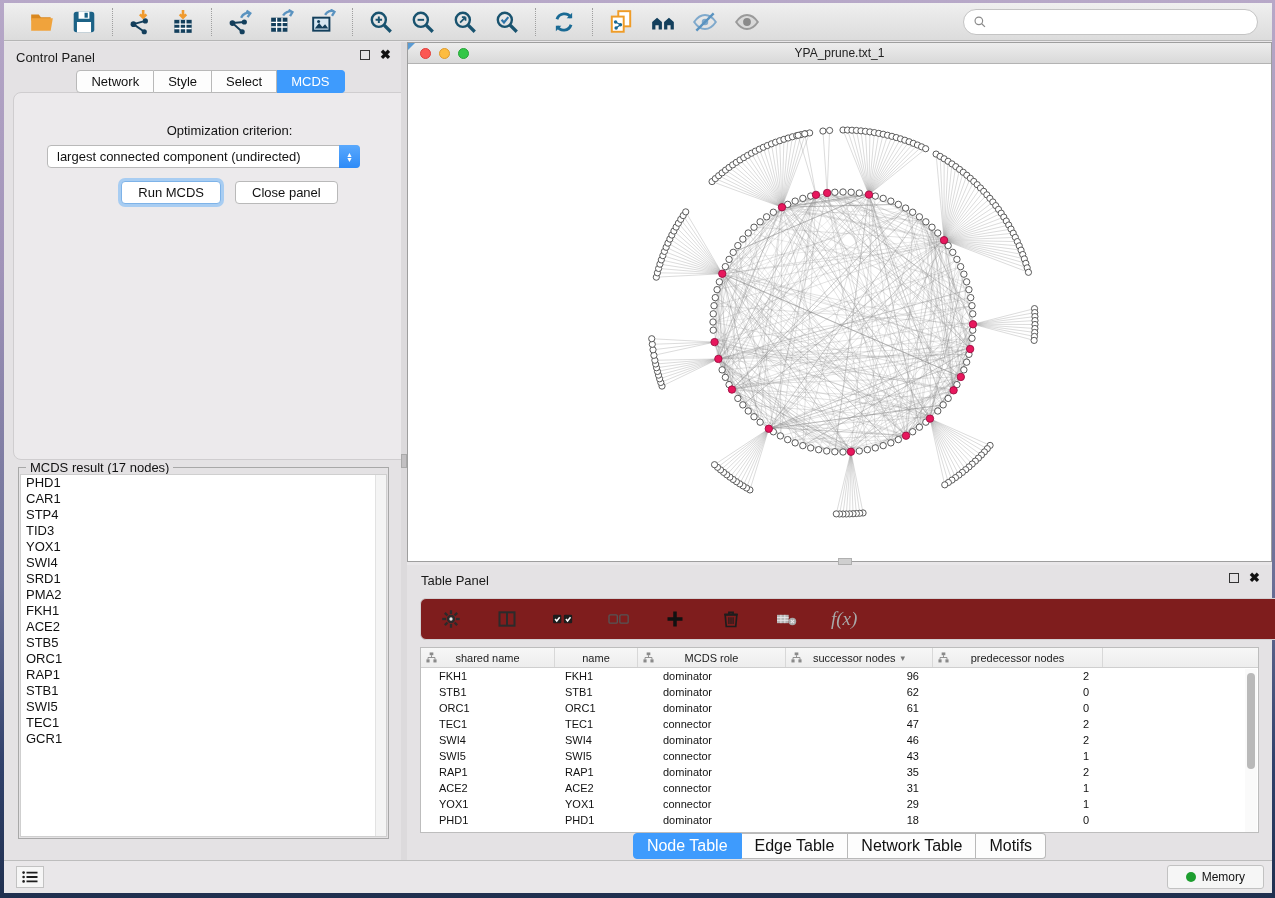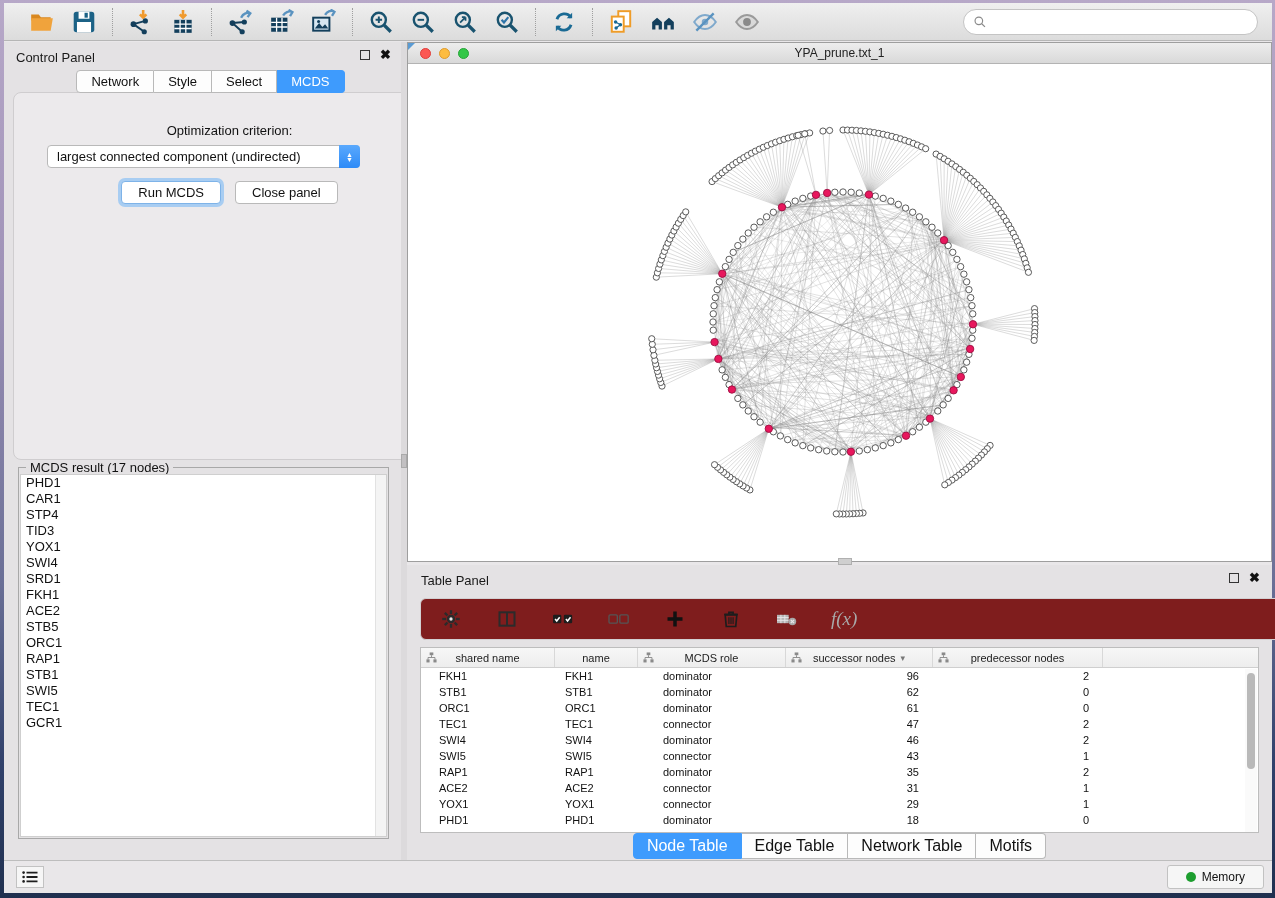--- a/index.html
+++ b/index.html
@@ -294,20 +294,21 @@
       <span class="mcds-legend">MCDS result (17 nodes)</span>
       <div class="mcds-list">
         <div class="mcds-scroll"></div>
       <div class="mcds-item">PHD1</div>
             <div class="mcds-item">CAR1</div>
             <div class="mcds-item">STP4</div>
             <div class="mcds-item">TID3</div>
             <div class="mcds-item">YOX1</div>
             <div class="mcds-item">SWI4</div>
             <div class="mcds-item">SRD1</div>
+            <div class="mcds-item">PMA2</div>
             <div class="mcds-item">FKH1</div>
             <div class="mcds-item">ACE2</div>
             <div class="mcds-item">STB5</div>
             <div class="mcds-item">ORC1</div>
             <div class="mcds-item">RAP1</div>
             <div class="mcds-item">STB1</div>
             <div class="mcds-item">SWI5</div>
             <div class="mcds-item">TEC1</div>
             <div class="mcds-item">GCR1</div>
           </div>

